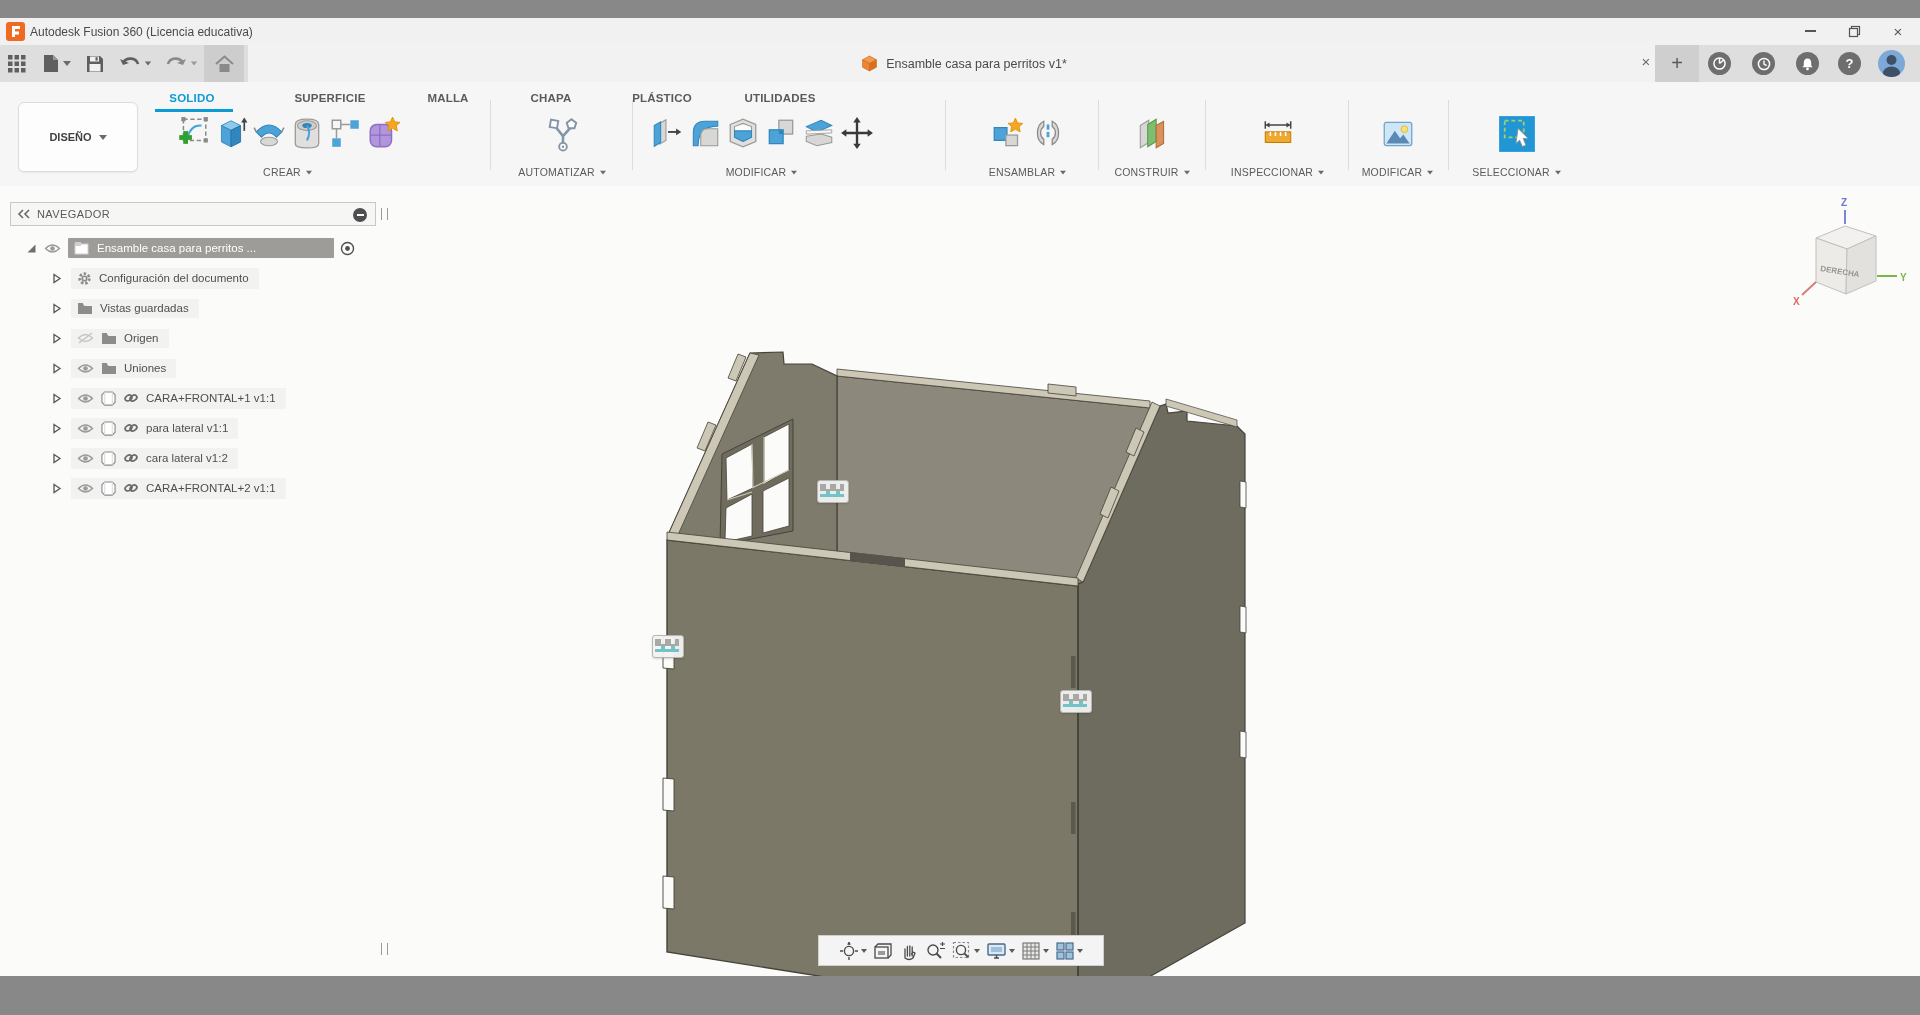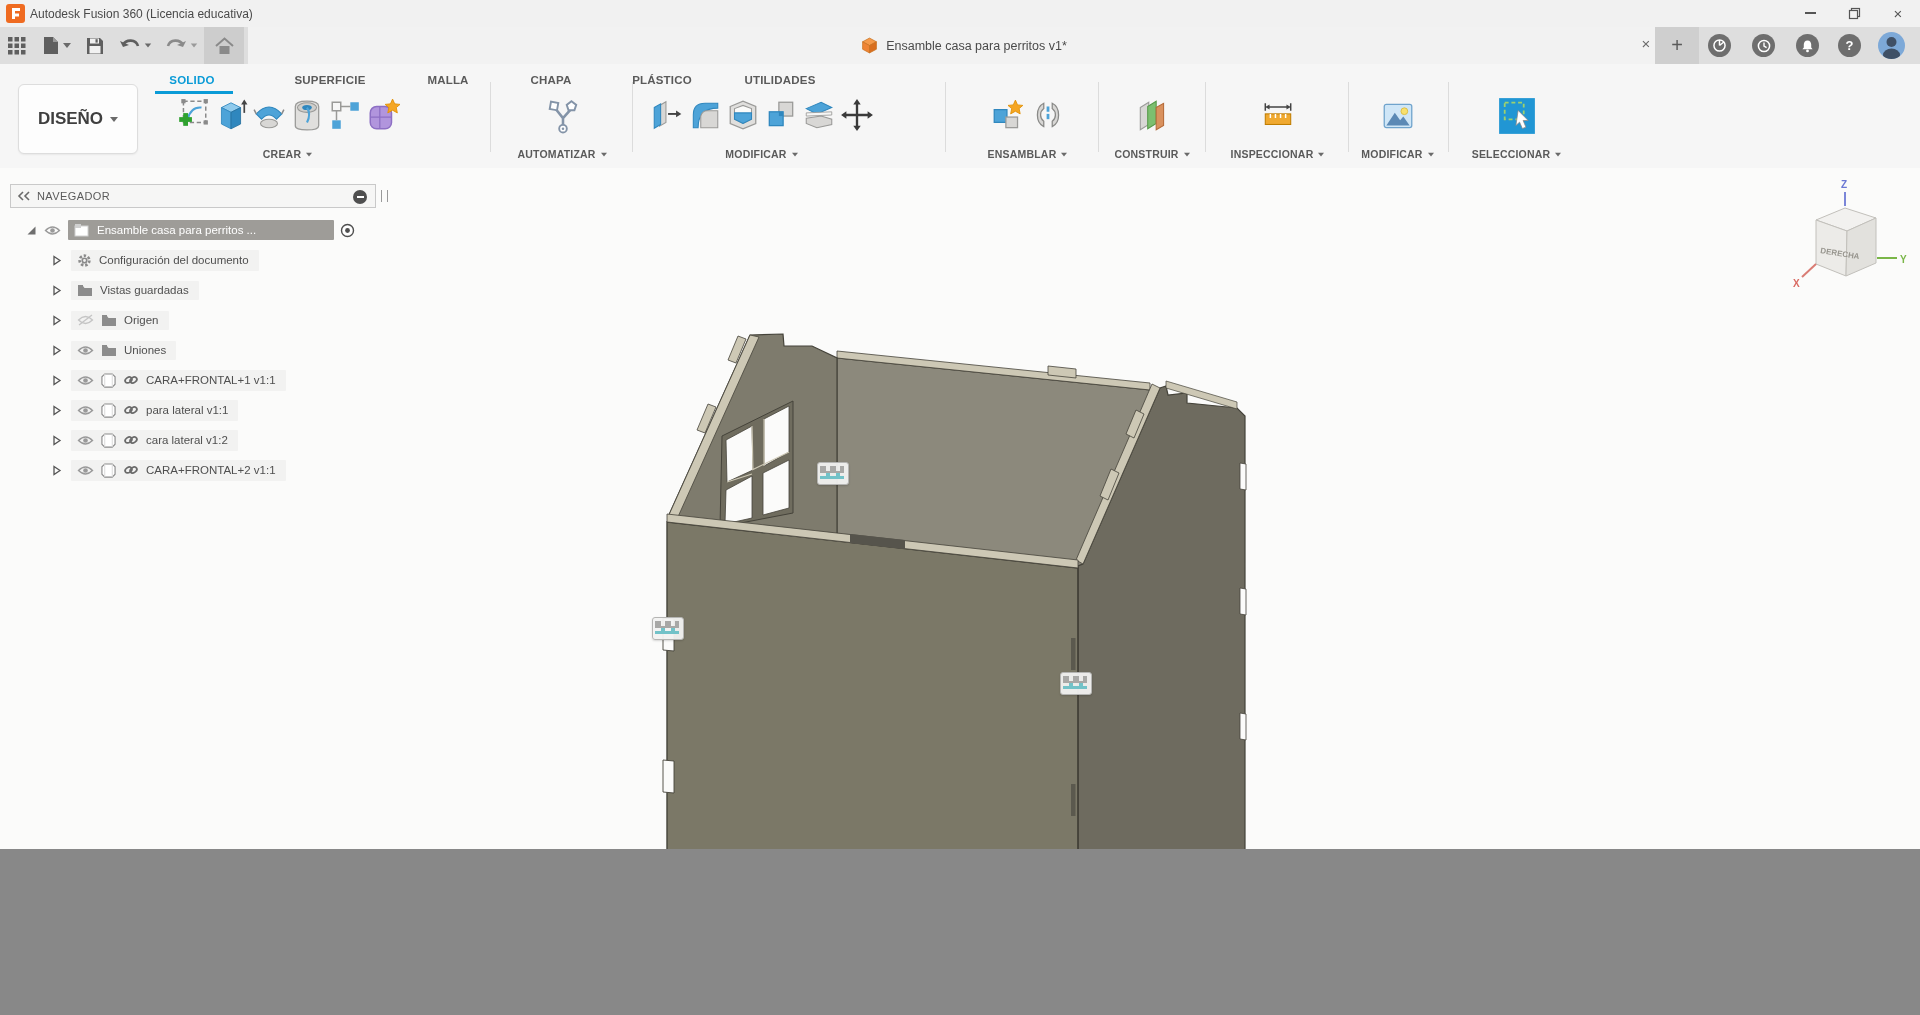--- a/index.html
+++ b/index.html
@@ -1,17 +1,17 @@
 <!DOCTYPE html>
 <html><head>
 <meta charset="utf-8">
 <style>
   html,body{margin:0;padding:0;background:#888;}
-  .app{position:relative;width:1920px;height:849px;overflow:hidden;
-       font-family:"Liberation Sans",sans-serif;color:#4d4d4d;background:#f0abfc;}
+  .app{position:relative;width:1920px;height:958px;overflow:hidden;
+       font-family:"Liberation Sans",sans-serif;color:#4d4d4d;background:#f0abfc;margin-top:18px;}
   .abs{position:absolute;}
   svg{display:block;}
   
   .titlebar{position:absolute;left:0;top:0;width:1920px;height:27px;background:#f1f1f1;
             border-bottom:1px solid #e3e3e3;display:flex;align-items:center;}
   .titlebar .apptitle{font-size:12px;color:#4a4a4a;margin-left:8px;}
   .winbtn{width:44px;height:26px;display:flex;align-items:center;justify-content:center;color:#555;}
   
   .tabrow{position:absolute;left:0;top:27px;width:1920px;height:37px;background:#dedede;}
   .qat{position:absolute;left:0;top:0;height:37px;display:flex;align-items:center;}
@@ -24,27 +24,27 @@
   .doctab .closex{position:absolute;right:8px;top:7px;font-size:15px;color:#6a6a6a;line-height:20px;width:20px;text-align:center;}
   .newtab{position:absolute;left:1655px;top:0;width:44px;height:37px;background:#cfcfcf;
           display:flex;align-items:center;justify-content:center;font-size:20px;color:#5a5a5a;}
   .circicon{position:absolute;top:7px;width:23px;height:23px;border-radius:50%;background:#6e6e6e;
             display:flex;align-items:center;justify-content:center;color:#fff;font-size:13px;font-weight:bold;}
   
   .ribbon{position:absolute;left:0;top:64px;width:1920px;height:104px;background:#f6f6f6;
           border-bottom:1px solid #d4d4d4;}
   .wsbtn{position:absolute;left:18px;top:20px;width:118px;height:68px;background:#fdfdfd;
          border:1px solid #ddd;border-radius:6px;display:flex;align-items:center;justify-content:center;
-         gap:7px;font-size:17px;font-weight:bold;color:#3f3f3f;box-shadow:0 1px 2px rgba(0,0,0,.06);}
+         gap:7px;font-size:11px;font-weight:bold;color:#3f3f3f;box-shadow:0 1px 2px rgba(0,0,0,.06);}
   .rtab{position:absolute;top:10px;transform:translateX(-50%);font-size:11.5px;font-weight:bold;color:#5a5a5a;letter-spacing:.2px;}
   .rtab.active{color:#0a9bd7;}
   .tabline{position:absolute;left:155px;top:27px;width:78px;height:3px;background:#0a9bd7;}
   .rgroup{position:absolute;top:33px;height:68px;display:flex;flex-direction:column;align-items:center;}
   .gicons{display:flex;align-items:flex-start;gap:4px;height:48px;}
-  .glabel{margin-top:3px;font-size:10.5px;font-weight:bold;color:#5a5a5a;display:flex;align-items:center;gap:4px;letter-spacing:.2px;}
+  .glabel{margin-top:3px;font-size:10.5px;font-weight:normal;color:#5a5a5a;display:flex;align-items:center;gap:4px;letter-spacing:.2px;}
   .gsep{position:absolute;top:18px;width:1px;height:70px;background:#dcdcdc;}
   
   .viewport{position:absolute;left:0;top:168px;width:1920px;height:794px;background:#fbfbfa;}
   
   .panelhdr{position:absolute;left:10px;width:366px;height:24px;background:#f6f6f5;border:1px solid #c9c9c9;
             box-sizing:border-box;display:flex;align-items:center;font-size:11px;color:#5a5a5a;letter-spacing:.4px;}
   .grip{position:absolute;width:5px;height:12px;border-left:1.5px solid #9a9a9a;border-right:1.5px solid #9a9a9a;}
   .trow{position:absolute;left:10px;height:24px;display:flex;align-items:center;font-size:11.5px;color:#4f4f4f;}
   .rbody{display:flex;align-items:center;gap:7px;background:#f2f2f1;padding:3px 10px 3px 6px;border-radius:1px;}
   .rbody.sel{background:#9e9c98;color:#fff;}

